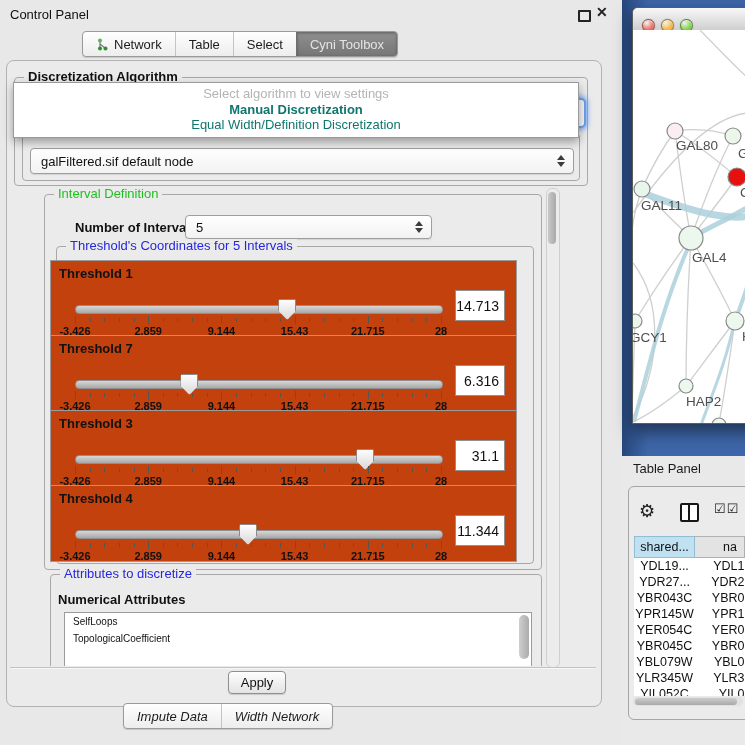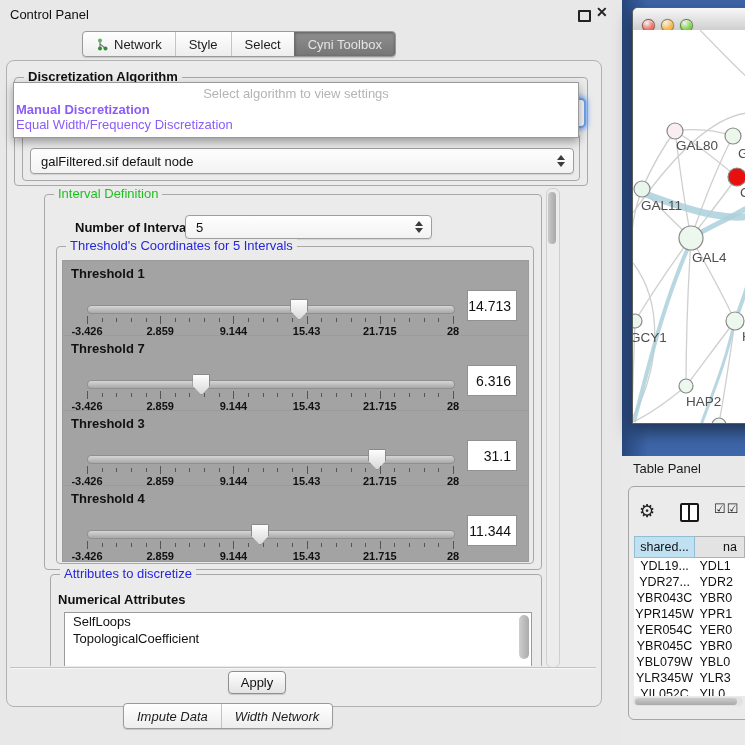--- a/index.html
+++ b/index.html
@@ -39,49 +39,49 @@
                  display:flex;flex-direction:column;gap:2px;}
   .tri-up{width:0;height:0;border-left:4px solid transparent;border-right:4px solid transparent;
           border-bottom:5px solid #3c3c3c;}
   .tri-dn{width:0;height:0;border-left:4px solid transparent;border-right:4px solid transparent;
           border-top:5px solid #3c3c3c;}
 
   
   .popup{left:13px;top:82px;width:564px;height:54px;background:#ffffff;border:1px solid #9a9a9a;
          box-shadow:0 4px 9px rgba(0,0,0,.35);z-index:30;font-size:13px;}
   .popup .ph{position:absolute;left:0;right:0;top:3px;text-align:center;color:#b4b4b4;}
-  .popup .it{position:absolute;left:2px;right:2px;height:15px;line-height:15px;color:#8b5cf6;}
+  .popup .it{position:absolute;left:2px;right:2px;height:15px;line-height:15px;color:#0f766e;text-align:center;}
   .focus-combo{left:552px;top:98px;width:30px;height:26px;border:2px solid #6d9ee8;border-radius:5px;
                background:#f4f4f4;box-shadow:0 0 5px 2px rgba(96,156,242,.75);z-index:5;}
 
   
   .scrollwrap{left:12px;top:188px;width:534px;height:478px;overflow:hidden;}
   .vscroll{left:546px;top:188px;width:12px;height:478px;background:#ececec;border:1px solid #cfcfcf;border-radius:6px;}
   .vscroll .thumb{position:absolute;left:1px;top:3px;width:8px;height:52px;background:linear-gradient(90deg,#c9c9c9,#a9a9a9);border-radius:5px;}
 
   
-  .thr-panel{position:absolute;left:50px;width:465px;height:75px;border:1px solid #9b9b9b;background:#a3a3a3;}
+  .thr-panel{position:absolute;left:38px;width:465px;height:75px;border:1px solid #9b9b9b;background:#c2410c;}
   .thr-title{position:absolute;left:8px;top:5px;font-size:13px;font-weight:bold;}
   .thr-track{position:absolute;left:24px;top:44px;width:366px;height:7px;border-radius:4px;
              background:linear-gradient(#d6d6d6,#a8a8a8);border:1px solid #8f8f8f;}
   .thr-thumb{position:absolute;top:38px;width:16px;height:19px;
              background:linear-gradient(#fdfdfd,#d9d9d9);border:1px solid #8a8a8a;
              clip-path:polygon(6% 0,94% 0,100% 8%,100% 55%,50% 100%,0 55%,0 8%);}
   .ticks{position:absolute;left:24px;top:55px;width:366px;height:9px;}
   .tick{position:absolute;top:0;width:1px;background:#555;}
   .tick.minor{height:4px;top:2px;}
   .tick.major{height:8px;}
   .tlabels{position:absolute;left:24px;top:64px;width:366px;height:11px;}
   .tlabel{position:absolute;transform:translateX(-50%);font-size:11px;font-weight:bold;white-space:nowrap;}
   .thr-val{position:absolute;left:404px;top:29px;width:50px;height:31px;background:#fff;
            border:1px solid #919191;font-size:14px;display:flex;align-items:center;
            justify-content:flex-end;padding-right:5px;box-sizing:border-box;}
 
   
-  .attr-list{position:absolute;background:#fff;border:1px solid #9b9b9b;font-size:13px;overflow:hidden;}
+  .attr-list{position:absolute;background:#fff;border:1px solid #9b9b9b;font-size:10px;overflow:hidden;}
   .attr-item{height:17px;line-height:17px;padding-left:8px;white-space:nowrap;}
   .list-scroll{position:absolute;right:2px;top:2px;width:10px;height:46px;}
   .list-scroll .thumb{width:10px;height:44px;background:linear-gradient(90deg,#cfcfcf,#ababab);border-radius:5px;}
 
   .sepline{left:10px;top:667px;width:586px;height:0;border-top:1px solid #c2c2c2;border-bottom:1px solid #f6f6f6;}
   .apply-btn{left:228px;top:671px;width:56px;height:21px;border:1px solid #8f8f8f;border-radius:4px;
              background:linear-gradient(#fefefe,#e3e3e3);font-size:13px;display:flex;
              align-items:center;justify-content:center;box-shadow:0 1px 1px rgba(0,0,0,.15);}
 
   
@@ -103,21 +103,21 @@
   .splitcol:before{content:"";position:absolute;left:6px;top:0;width:2px;height:15px;background:#161616;}
   .chkpair{left:714px;top:501px;font-size:13px;color:#1a1a1a;letter-spacing:1px;}
 
   table.node-table{position:absolute;left:634px;top:536px;border-collapse:collapse;background:#fff;
                    font-size:12.5px;table-layout:fixed;}
   .node-table th{height:20px;font-weight:normal;border:1px solid #b0b0b0;font-size:12.5px;padding:0;}
   .node-table th.c1{width:73px;background:#bfe1f2;border-color:#93bdd3;}
   .node-table th.c2{width:80px;background:#e3e3e3;text-align:left;padding-left:28px;}
   .node-table td{height:16px;padding:0;white-space:nowrap;overflow:hidden;}
   .node-table td.c1{width:73px;text-align:center;}
-  .node-table td.c2{width:80px;padding-left:5px;}
+  .node-table td.c2{width:80px;padding-left:5px;text-align:right;}
   .tclip{position:absolute;left:634px;top:536px;width:111px;height:160px;overflow:hidden;}
   .hscroll{left:633px;top:697px;width:110px;height:9px;background:#e2e2e2;border-radius:5px;}
   .hscroll .thumb{position:absolute;left:2px;top:1px;width:102px;height:7px;background:linear-gradient(#cdcdcd,#a9a9a9);border-radius:4px;}
 
   .netico{display:inline-block;width:13px;height:13px;}
 </style>
 </head>
 <body>
 
 <div class="abs cp-title">Control Panel</div>
@@ -129,42 +129,42 @@
       <svg class="netico" viewBox="0 0 13 13">
         <line x1="4" y1="2.5" x2="4" y2="10.5" stroke="#777" stroke-width="1.2"></line>
         <line x1="4" y1="6" x2="9.5" y2="10.5" stroke="#777" stroke-width="1.2"></line>
         <circle cx="4" cy="2.5" r="2" fill="#57b957"></circle>
         <circle cx="4" cy="10.5" r="2" fill="#2f8f2f"></circle>
         <circle cx="9.5" cy="10.5" r="2" fill="#2f8f2f"></circle>
       </svg>
       <span>Network</span>
     </div>
     <div class="seg">
-      <span>Style</span>
+      <span>Table</span>
     </div>
     <div class="seg">
       <span>Select</span>
     </div>
     <div class="seg sel">
       <span>Cyni Toolbox</span>
     </div>
   </div>
 
 <div class="abs content"></div>
 
 <div class="abs gbox" style="left:14px;top:77px;width:572px;height:107px;"></div>
 <div class="abs glabel" style="left:24px;top:70px;font-weight:bold;">Discretization Algorithm</div>
 
 <div class="abs focus-combo"></div>
 
 <div class="abs popup">
   <div class="ph">Select algorithm to view settings</div>
   <div id="popup-items">
       <div class="it" style="top: 19px; font-weight: bold;">Manual Discretization</div>
-      <div class="it" style="top: 34px;">Equal Width/Frequency Discretization</div>
+      <div class="it" style="top: 34px;">Equal Width/Definition Discretization</div>
     </div>
 </div>
 
 <div class="abs gbox" style="left:22px;top:133px;width:556px;height:46px;"></div>
 <div class="abs glabel" style="left:30px;top:127px;font-weight:bold;z-index:6;">Table Data</div>
 <div class="abs combo" style="left:30px;top:148px;width:508px;height:24px;">
   <span>galFiltered.sif default node</span>
   <span class="arrows">
       <span class="tri-up"></span>
       <span class="tri-dn"></span>

